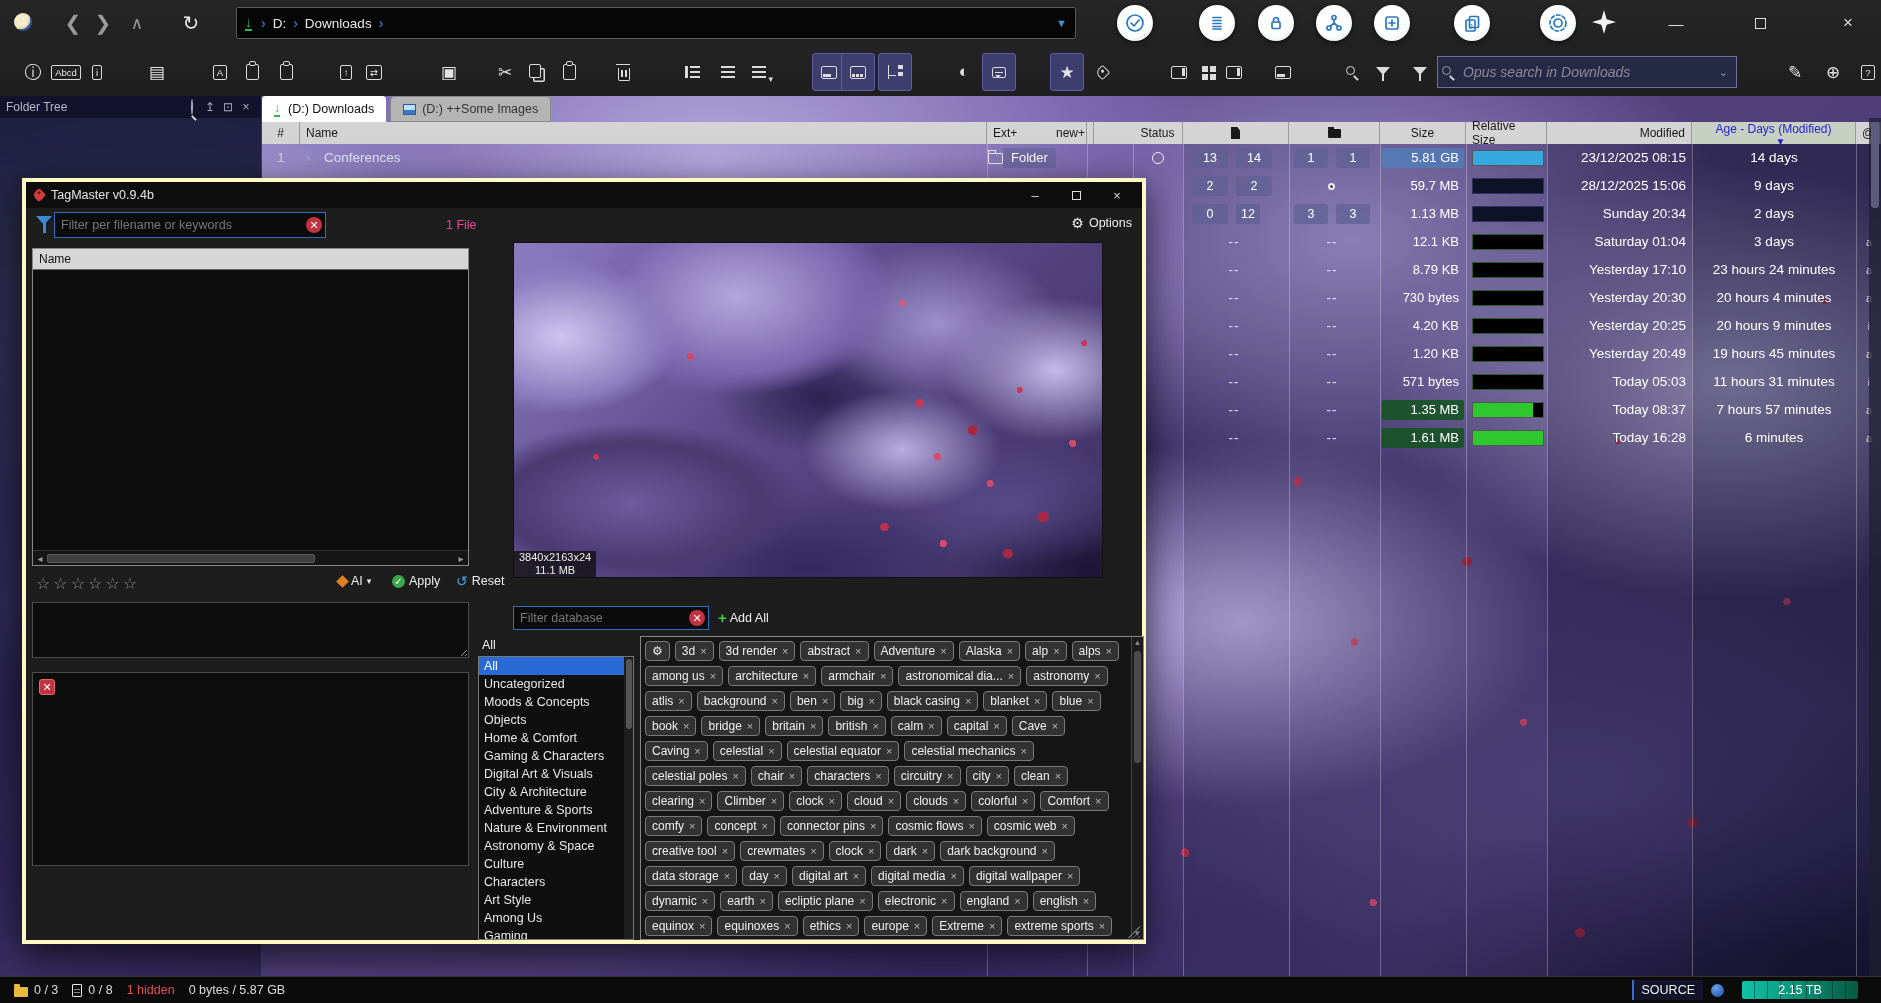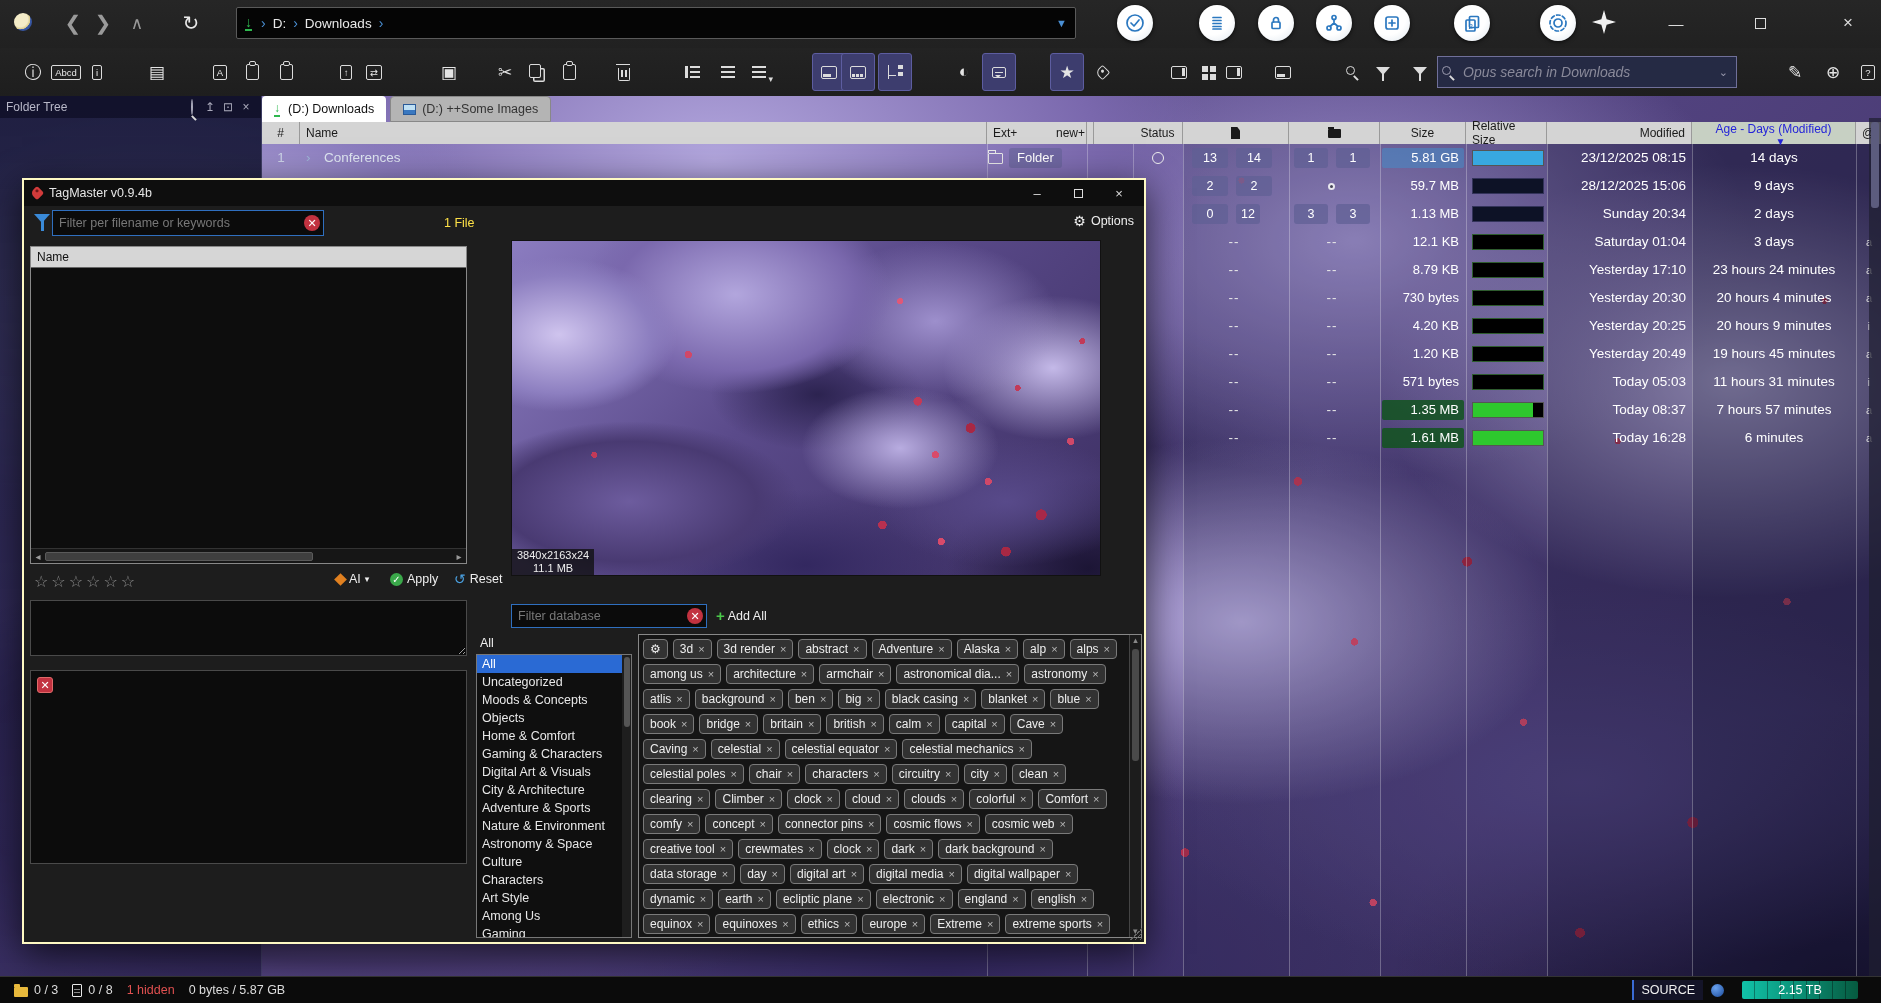--- a/index.html
+++ b/index.html
@@ -132,39 +132,39 @@
   .rbar-navy{background:#0d1226;border-color:#33335a;}
   .rbar-fill{height:100%;}
   .modbox{position:absolute;left:1286px;top:0;width:138px;text-align:right;}
   .agebox{position:absolute;left:1430px;top:0;width:164px;text-align:center;}
   .attrbox{position:absolute;left:1598px;top:0;width:18px;font-size:11px;color:#ddd;text-align:center;}
   .dirdot{position:absolute;left:1066px;top:11px;width:7px;height:7px;border:2px solid #e8e8ee;border-radius:50%;background:#445;}
   .statO{position:absolute;left:890px;top:8px;width:12px;height:12px;border:1.6px solid #eee;border-radius:50%;}
   .rnum{position:absolute;left:0;width:38px;text-align:center;color:#cdd4e8;}
   .rchev{position:absolute;left:44px;color:#9fb6d8;}
   .rname{position:absolute;left:62px;color:#dfe6f2;}
-  .extfold{position:absolute;left:726px;top:0;display:flex;align-items:center;gap:6px;height:28px;}
+  .extfold{position:absolute;left:726px;top:0;display:flex;align-items:center;height:28px;}
   .extfold .lbl{background:rgba(96,96,148,.55);border-radius:3px;padding:0 8px;height:20px;line-height:20px;font-size:13px;}
   .wfold{width:15px;height:11px;border:1.5px solid #e8e8e8;border-radius:1px;position:relative;}
   .wfold:before{content:"";position:absolute;top:-3.5px;left:-1px;width:6px;height:2px;border:1.5px solid #e8e8e8;border-bottom:none;}
   .vscroll{position:absolute;right:0;top:118px;width:12px;height:858px;background:rgba(30,30,48,.72);z-index:13;}
   .vthumb{position:absolute;left:2px;top:4px;width:8px;height:86px;background:#5c5c7e;border-radius:3px;}
 
   
-  .dlg{position:absolute;left:22px;top:178px;width:1124px;height:766px;background:#1d1d1d;border:2px solid #fef9c3;z-index:50;box-shadow:0 10px 34px rgba(0,0,0,.65);font-size:12px;color:#ddd;}
+  .dlg{position:absolute;left:22px;top:178px;width:1124px;height:766px;background:#1d1d1d;border:4px solid #fef9c3;z-index:50;box-shadow:0 10px 34px rgba(0,0,0,.65);font-size:12px;color:#ddd;}
   .dlg-title{position:absolute;left:0;top:0;width:100%;height:26px;background:#0e0e0e;display:flex;align-items:center;padding:0 8px;gap:7px;}
   .tag-red{width:10px;height:10px;background:#d23b3b;border-radius:2px 2px 2px 5px;transform:rotate(45deg);position:relative;}
   .tag-red:after{content:"";position:absolute;left:2px;top:2px;width:2.5px;height:2.5px;border-radius:50%;background:#701818;}
   .dlg-wb{width:34px;height:20px;display:flex;align-items:center;justify-content:center;color:#ddd;font-size:13px;}
   .dfunnel{position:absolute;left:10px;top:34px;width:0;height:0;border:8px solid transparent;border-top:9px solid #3a8ad8;}
   .dfunnel:after{content:"";position:absolute;left:-1.5px;top:-4px;width:3px;height:12px;background:#3a8ad8;}
   .din{background:#0b0b0b;border:1px solid #2f6fbf;color:#ddd;font-size:12.5px;padding:0 22px 0 6px;outline:none;}
   .din::placeholder{color:#787878;}
   .clrx{position:absolute;width:16px;height:16px;border-radius:50%;background:#c23240;color:#fff;font-size:11px;line-height:16px;text-align:center;}
-  .filecount{position:absolute;left:420px;top:36px;font-size:12.5px;color:#fde047;}
+  .filecount{position:absolute;left:420px;top:36px;font-size:12.5px;color:#ec4899;}
   .optbtn{position:absolute;right:10px;top:33px;display:flex;align-items:center;gap:5px;color:#eee;font-size:12.5px;}
   .gear{font-size:14px;}
   .dfl{position:absolute;left:6px;top:66px;width:437px;height:318px;border:1px solid #888;background:#0d0d0d;}
   .dfl-h{height:21px;background:#d6d6d6;color:#111;font-size:12px;display:flex;align-items:center;padding:0 6px;border-bottom:1px solid #666;}
   .dfl-row{height:23px;line-height:23px;background:#7a1d1d;color:#fff;font-size:12.5px;padding:0 6px;white-space:nowrap;overflow:hidden;}
   .dfl-sb{position:absolute;left:0;bottom:0;width:100%;height:15px;background:#161616;border-top:1px solid #333;display:flex;align-items:center;}
   .sb-ar{width:14px;color:#999;font-size:10px;text-align:center;}
   .sb-th{height:9px;background:#3f3f3f;border:1px solid #5a5a5a;border-radius:2px;width:268px;}
   .stars{position:absolute;left:10px;top:392px;color:#8a8a8a;font-size:16px;letter-spacing:3px;}
   .abtn{position:absolute;top:392px;display:flex;align-items:center;gap:4px;color:#eee;font-size:12.5px;}

